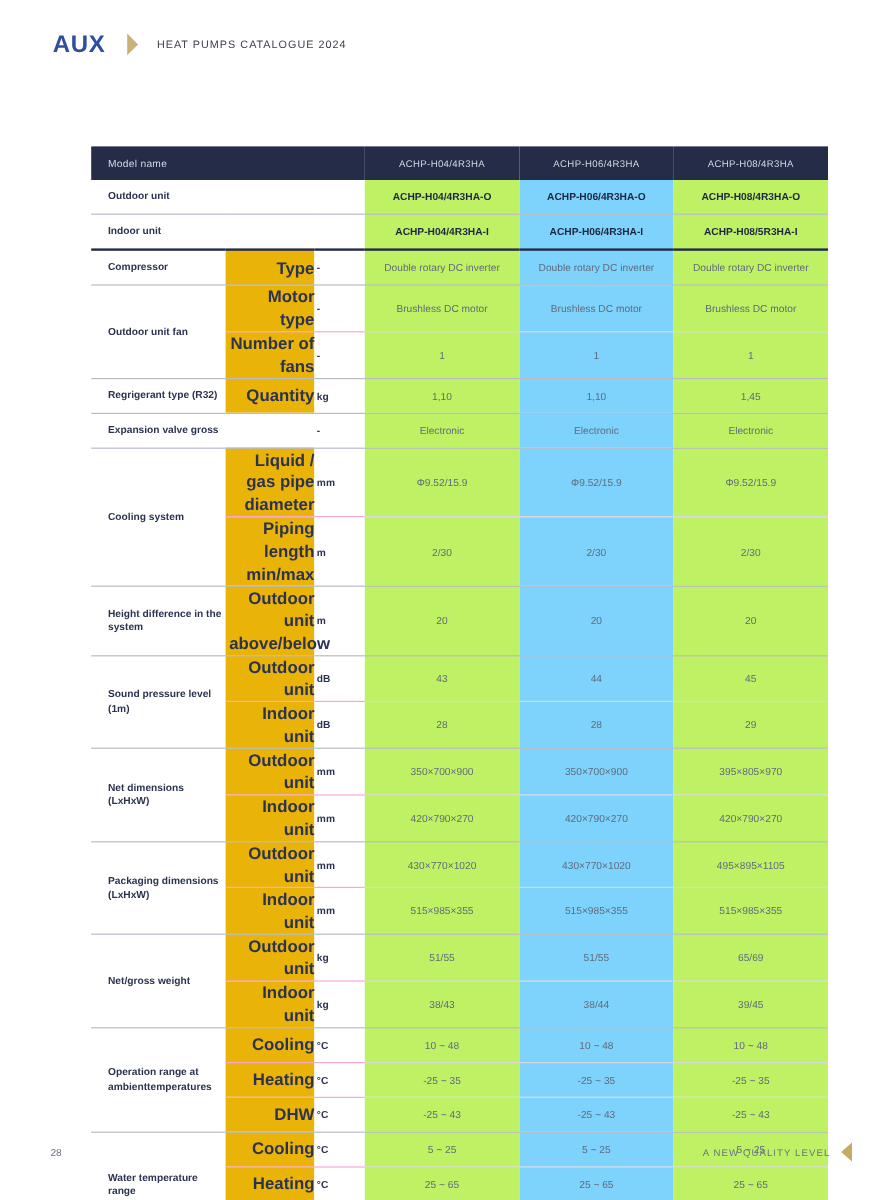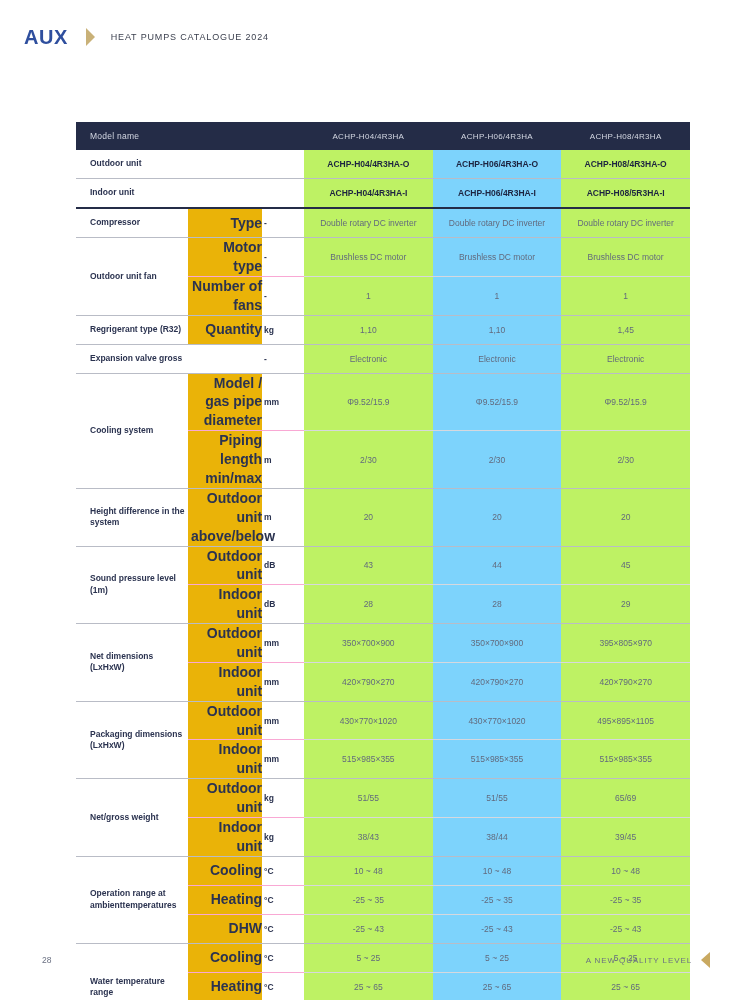--- a/index.html
+++ b/index.html
@@ -15,21 +15,21 @@
   }
 
   
   .page-header {
     position: absolute;
     top: 0; left: 0;
     width: 738px;
     height: 74px;
     display: flex;
     align-items: center;
-    padding-left: 24px;
+    padding-left: 44px;
   }
   .brand-logo {
     font-size: 20px;
     font-weight: bold;
     letter-spacing: 0.5px;
     color: #2f4f9e;
     font-family: "Liberation Sans", sans-serif;
     line-height: 1;
   }
   .header-arrow {
@@ -245,21 +245,21 @@
         </tr>
         <tr class="grp-top">
           <td class="lbl" colspan="2">Expansion valve gross</td>
           <td class="unit">-</td>
           <td class="val shade">Electronic</td>
           <td class="val plain">Electronic</td>
           <td class="val shade">Electronic</td>
         </tr>
         <tr class="grp-top">
           <td class="lbl" rowspan="2">Cooling system</td>
-          <td class="sub">Model / gas pipe diameter</td>
+          <td class="sub">Liquid / gas pipe diameter</td>
           <td class="unit">mm</td>
           <td class="val shade">Φ9.52/15.9</td>
           <td class="val plain">Φ9.52/15.9</td>
           <td class="val shade">Φ9.52/15.9</td>
         </tr>
         <tr class="sub-top">
           <td class="sub">Piping length min/max</td>
           <td class="unit">m</td>
           <td class="val shade">2/30</td>
           <td class="val plain">2/30</td>

